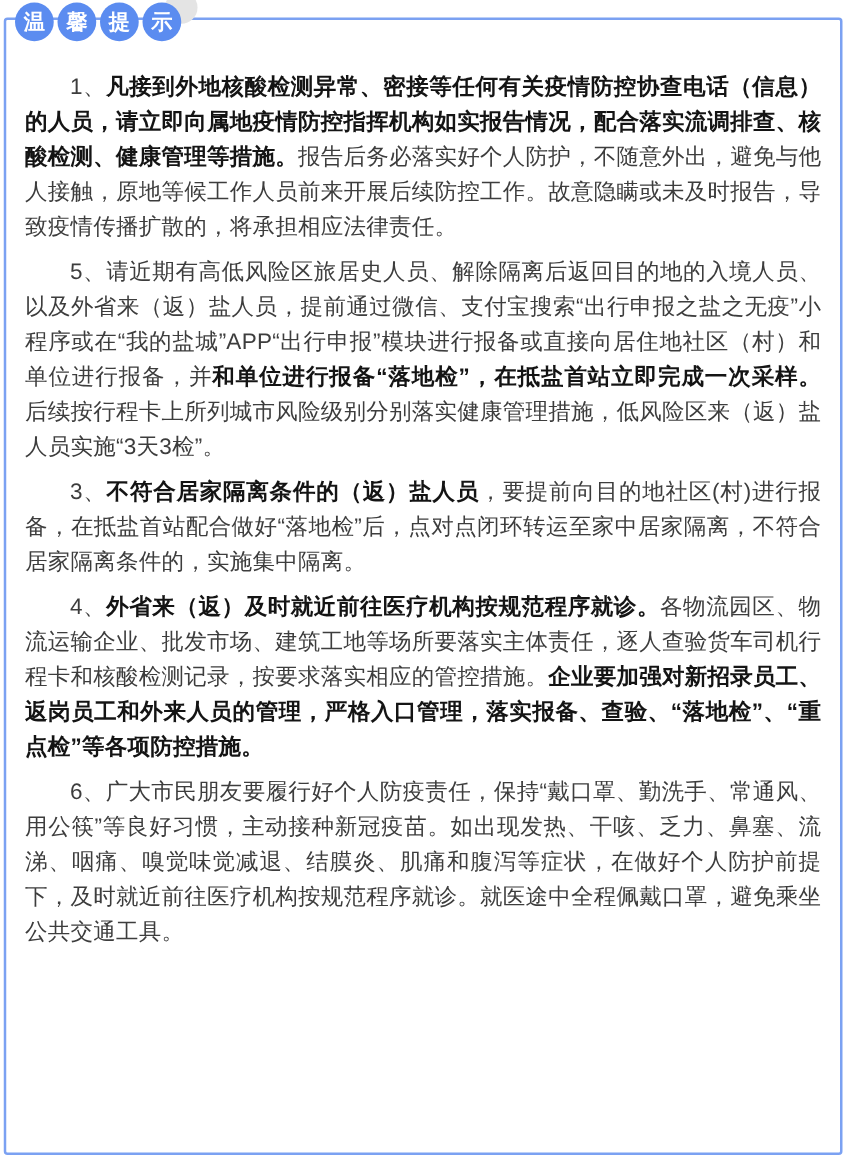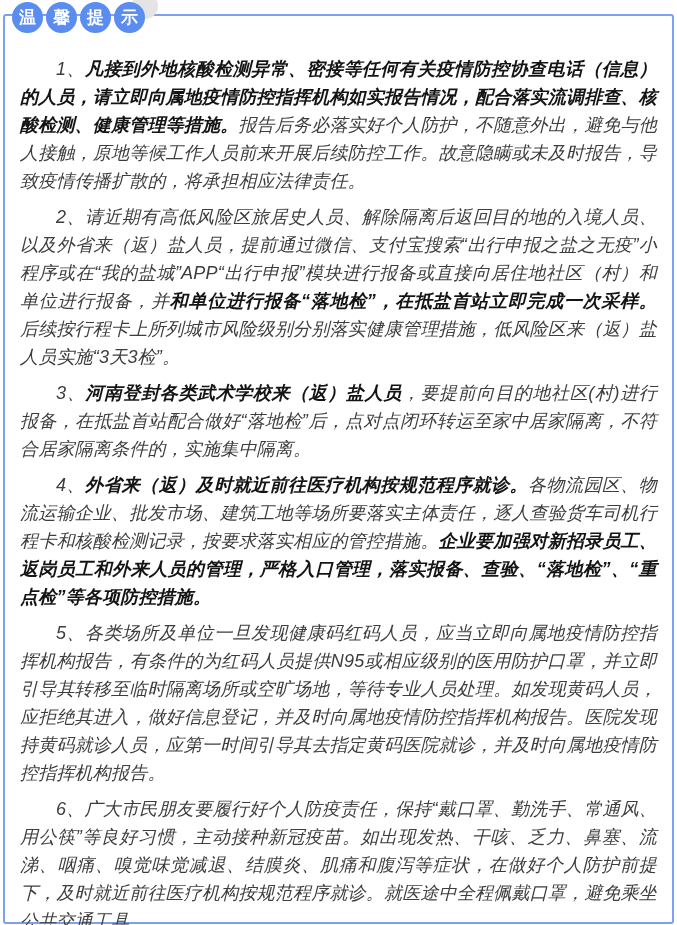--- a/index.html
+++ b/index.html
@@ -50,21 +50,20 @@
     padding: 41px 20px 0 20px;
   }
   .para {
     font-size: 18px;
     line-height: 28px;
     color: #3d3d3d;
     text-align: justify;
     text-indent: 2em;
     margin-bottom: 8px;
     letter-spacing: 0.2px;
-    font-style: italic;
   }
   .para .bold {
     font-weight: 700;
     color: #141414;
   }
 </style>
 </head>
 <body>
 
 <div class="frame"></div>
@@ -74,20 +73,19 @@
 <div class="badge-row">
     <div class="badge">温</div>
     <div class="badge">馨</div>
     <div class="badge">提</div>
     <div class="badge">示</div>
   </div>
 
 <div class="content">
   <div>
       <p class="para"><span class="seg">1、</span><span class="seg bold">凡接到外地核酸检测异常、密接等任何有关疫情防控协查电话（信息）的人员，请立即向属地疫情防控指挥机构如实报告情况，配合落实流调排查、核酸检测、健康管理等措施。</span><span class="seg">报告后务必落实好个人防护，不随意外出，避免与他人接触，原地等候工作人员前来开展后续防控工作。故意隐瞒或未及时报告，导致疫情传播扩散的，将承担相应法律责任。</span></p>
-      <p class="para"><span class="seg">2、请近期有高低风险区旅居史人员、解除隔离后返回目的地的入境人员、以及外省来（返）盐人员，提前通过微信、支付宝搜索“出行申报之盐之无疫”小程序或在“我的盐城”APP“出行申报”模块进行报备或直接向居住地社区（村）和单位进行报备，并</span><span class="seg bold">和单位进行报备“落地检”，在抵盐首站立即完成一次采样。</span><span class="seg">后续按行程卡上所列城市风险级别分别落实健康管理措施，低风险区来（返）盐人员实施“3天3检”。</span></p>
-      <p class="para"><span class="seg">3、</span><span class="seg bold">河南登封各类武术学校来（返）盐人员</span><span class="seg">，要提前向目的地社区(村)进行报备，在抵盐首站配合做好“落地检”后，点对点闭环转运至家中居家隔离，不符合居家隔离条件的，实施集中隔离。</span></p>
+      <p class="para"><span class="seg">5、请近期有高低风险区旅居史人员、解除隔离后返回目的地的入境人员、以及外省来（返）盐人员，提前通过微信、支付宝搜索“出行申报之盐之无疫”小程序或在“我的盐城”APP“出行申报”模块进行报备或直接向居住地社区（村）和单位进行报备，并</span><span class="seg bold">和单位进行报备“落地检”，在抵盐首站立即完成一次采样。</span><span class="seg">后续按行程卡上所列城市风险级别分别落实健康管理措施，低风险区来（返）盐人员实施“3天3检”。</span></p>
+      <p class="para"><span class="seg">3、</span><span class="seg bold">不符合居家隔离条件的（返）盐人员</span><span class="seg">，要提前向目的地社区(村)进行报备，在抵盐首站配合做好“落地检”后，点对点闭环转运至家中居家隔离，不符合居家隔离条件的，实施集中隔离。</span></p>
       <p class="para"><span class="seg">4、</span><span class="seg bold">外省来（返）及时就近前往医疗机构按规范程序就诊。</span><span class="seg">各物流园区、物流运输企业、批发市场、建筑工地等场所要落实主体责任，逐人查验货车司机行程卡和核酸检测记录，按要求落实相应的管控措施。</span><span class="seg bold">企业要加强对新招录员工、返岗员工和外来人员的管理，严格入口管理，落实报备、查验、“落地检”、“重点检”等各项防控措施。</span></p>
-      <p class="para"><span class="seg">5、各类场所及单位一旦发现健康码红码人员，应当立即向属地疫情防控指挥机构报告，有条件的为红码人员提供N95或相应级别的医用防护口罩，并立即引导其转移至临时隔离场所或空旷场地，等待专业人员处理。如发现黄码人员，应拒绝其进入，做好信息登记，并及时向属地疫情防控指挥机构报告。医院发现持黄码就诊人员，应第一时间引导其去指定黄码医院就诊，并及时向属地疫情防控指挥机构报告。</span></p>
       <p class="para"><span class="seg">6、广大市民朋友要履行好个人防疫责任，保持“戴口罩、勤洗手、常通风、用公筷”等良好习惯，主动接种新冠疫苗。如出现发热、干咳、乏力、鼻塞、流涕、咽痛、嗅觉味觉减退、结膜炎、肌痛和腹泻等症状，在做好个人防护前提下，及时就近前往医疗机构按规范程序就诊。就医途中全程佩戴口罩，避免乘坐公共交通工具。</span></p>
     </div>
 
 </div>
 
 </body></html>

